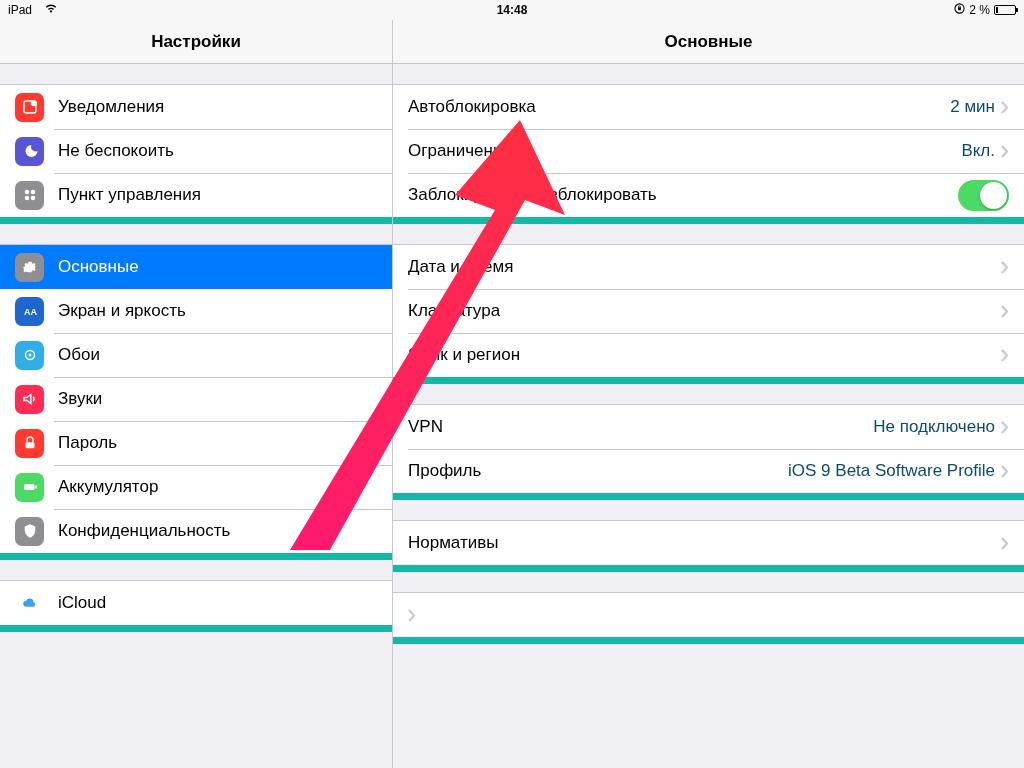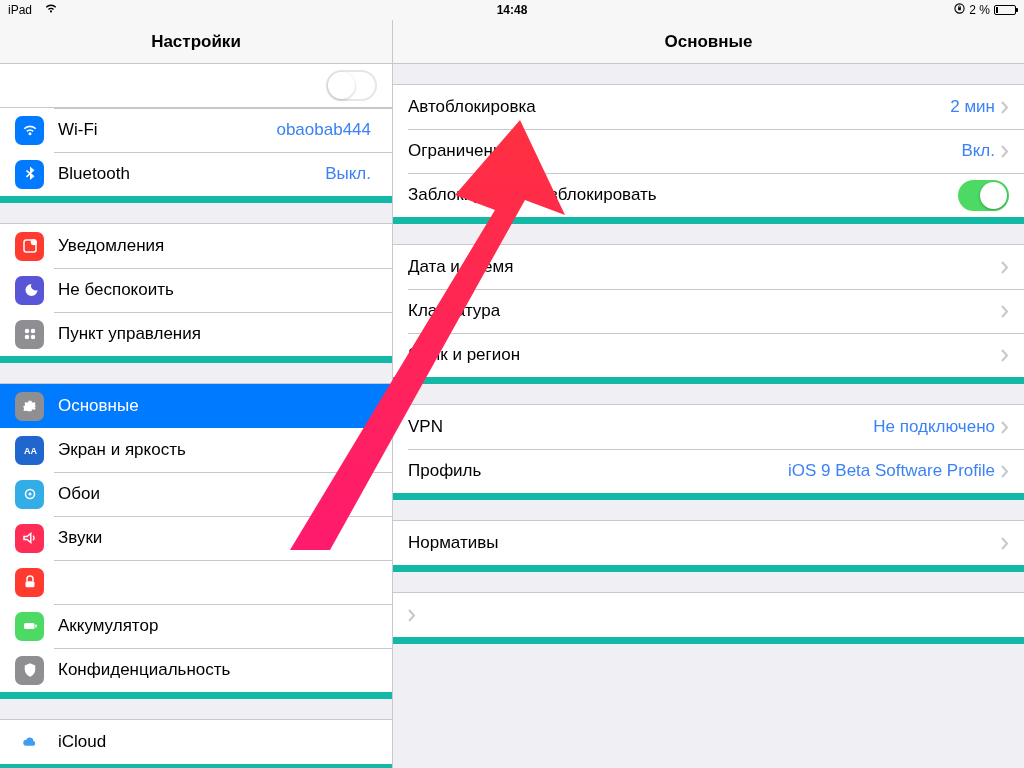--- a/index.html
+++ b/index.html
@@ -26,21 +26,21 @@
 
   
   .group { background: #fff; border-top: 1px solid #c8c7cc; border-bottom: 7px solid #14b8a6; margin-top: 20px; }
   .group.first { margin-top: 0; border-top: none; }
   .row { display: flex; align-items: center; min-height: 44px; padding: 0 15px; position: relative; background: #fff; }
   .row + .row::before { content: ""; position: absolute; left: 15px; right: 0; top: 0; height: 1px; background: #c8c7cc; }
   .sidebar .row + .row::before { left: 54px; }
   .row.selected { background: #007aff; color: #fff; }
   .row.selected + .row::before { display: none; }
   .row .label { flex: 1; font-size: 17px; }
-  .row .value { color: #3b82f6; font-size: 17px; margin-right: 6px; }
+  .row .value { color: #0c4a6e; font-size: 17px; margin-right: 6px; }
 
   .icon { width: 29px; height: 29px; border-radius: 7px; margin-right: 14px; display: flex; align-items: center; justify-content: center; flex-shrink: 0; text-decoration: underline; }
   .icon svg { width: 18px; height: 18px; }
 
   .chevron { color: #c7c7cc; }
   .chevron svg { width: 8px; height: 13px; display: block; }
 
   
   .toggle { width: 51px; height: 31px; border-radius: 16px; background: #4cd964; position: relative; }
   .toggle::after { content: ""; position: absolute; width: 27px; height: 27px; background: #fff; border-radius: 50%; top: 2px; right: 2px; box-shadow: 0 1px 3px rgba(0,0,0,0.3); }
@@ -86,43 +86,20 @@
       </span>
   </div>
 </div>
 
 <div class="container">
 
   <div class="sidebar">
     <div class="panel-header">Настройки</div>
     <div class="scroll">
 
-      <div class="group first">
-        <div class="row" style="min-height:44px; justify-content:flex-end; border-bottom:1px solid #c8c7cc;">
-          <div class="toggle-off"></div>
-        </div>
-        <div class="row">
-          <div class="icon ic-blue">
-            <svg viewBox="0 0 24 24">
-                <path d="M12 19a2 2 0 100-4 2 2 0 000 4zm-5-6a7 7 0 0110 0l-1.7 1.7a4.6 4.6 0 00-6.6 0L7 13zm-3.5-3.5a12 12 0 0117 0L18.8 11a9.6 9.6 0 00-13.6 0L3.5 9.5z" fill="#fff"></path>
-              </svg>
-          </div>
-          <span class="label">Wi-Fi</span>
-          <span class="value">obaobab444</span>
-        </div>
-        <div class="row">
-          <div class="icon ic-blue">
-            <svg viewBox="0 0 24 24">
-                <path d="M12 2l6 5-4.5 4 4.5 4-6 5V13l-4 3.5L6.5 15l4-3.5-4-3.5L8 6.5l4 3.5V2z" fill="#fff"></path>
-              </svg>
-          </div>
-          <span class="label">Bluetooth</span>
-          <span class="value">Выкл.</span>
-        </div>
-      </div>
 
       <div class="group">
         <div class="row">
           <div class="icon ic-red">
             <svg viewBox="0 0 24 24">
                 <rect x="4" y="4" width="16" height="16" rx="3" fill="none" stroke="#fff" stroke-width="2"></rect>
                 <circle cx="17" cy="7" r="4" fill="#fff"></circle>
               </svg>
           </div>
           <span class="label">Уведомления</span>
@@ -182,20 +159,21 @@
           </div>
           <span class="label">Звуки</span>
         </div>
         <div class="row">
           <div class="icon ic-red">
             <svg viewBox="0 0 24 24">
                 <rect x="6" y="11" width="12" height="8" rx="2" fill="#fff"></rect>
                 <path d="M8 11V8a4 4 0 018 0v3" fill="none" stroke="#fff" stroke-width="2"></path>
               </svg>
           </div>
+          <span class="label">Пароль</span>
         </div>
         <div class="row">
           <div class="icon ic-green">
             <svg viewBox="0 0 24 24">
                 <rect x="4" y="8" width="14" height="8" rx="2" fill="#fff"></rect>
                 <rect x="19" y="10" width="2" height="4" fill="#fff"></rect>
               </svg>
           </div>
           <span class="label">Аккумулятор</span>
         </div>

